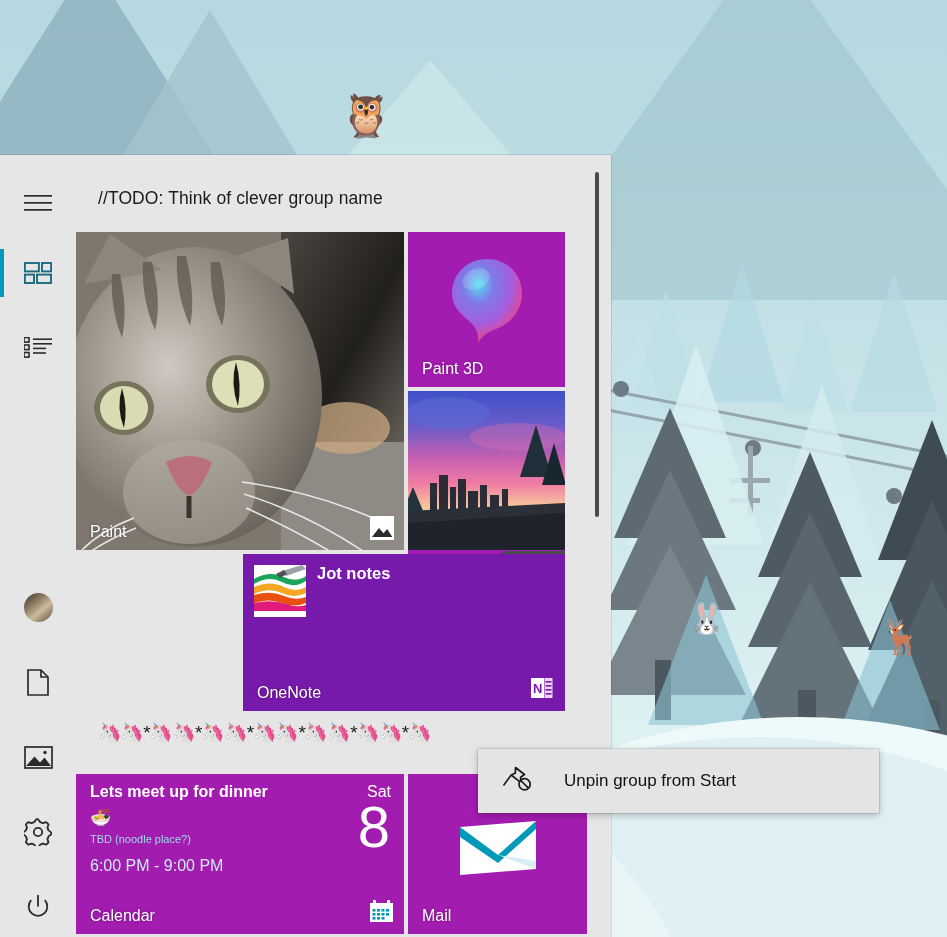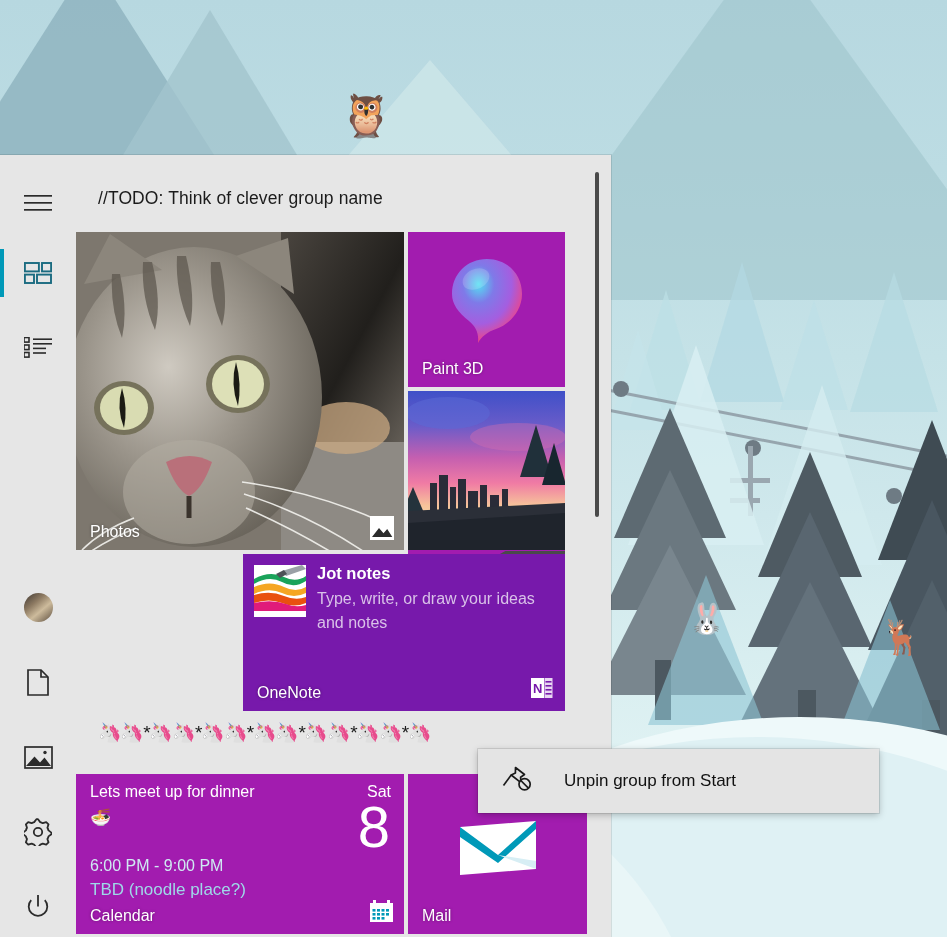--- a/index.html
+++ b/index.html
@@ -255,26 +255,26 @@
     font-size: 19px;
     letter-spacing: -1px;
     white-space: nowrap;
     color: #1b1b1b;
   }
 
   
   #tile-calendar { left: 0; top: 619px; width: 328px; height: 160px; }
   .cal-subject {
     position: absolute; left: 14px; top: 9px;
-    color: #fff; font-size: 16px; white-space: nowrap;
+    color: #fff; font-size: 16px; white-space: nowrap; font-weight: bold;
   }
   .cal-emoji { position: absolute; left: 14px; top: 33px; font-size: 17px; }
   .cal-loc {
     position: absolute; left: 14px; top: 59px;
-    color: #9fd9e8; font-size: 17px; margin-top: 47px;
+    color: #9fd9e8; font-size: 11px;
   }
   .cal-time {
     position: absolute; left: 14px; top: 83px;
     color: #cfeaf2; font-size: 16px;
   }
   .cal-dow {
     position: absolute; right: 13px; top: 9px;
     color: #fff; font-size: 16px;
   }
   .cal-day {
@@ -530,21 +530,21 @@
         <path d="M113 264 v22" stroke="#3a332c" stroke-width="5" fill="none"></path>
 
         <g stroke="#f1f0ec" stroke-width="1.6" fill="none" opacity=".92">
           <path d="M168 262 q70 22 132 66"></path>
           <path d="M170 276 q72 32 128 72"></path>
           <path d="M166 250 q74 10 140 40"></path>
           <path d="M58 286 q-32 12 -52 32"></path>
           <path d="M60 296 q-34 14 -54 30"></path>
         </g>
       </svg>
-      <span class="tile-label">Photos</span>
+      <span class="tile-label">Paint</span>
       <span class="tile-badge">
         <svg width="24" height="24" viewBox="0 0 24 24">
           <rect x="0" y="0" width="24" height="24" fill="#ffffff"></rect>
           <path d="M2 21 l7 -9 l4.5 5.2 l3.7 -4.3 l5.1 8.1 z" fill="#2c2c2c"></path>
         </svg>
       </span>
     </div>
 
     <div class="tile" id="tile-paint">
       <span class="paint-blob">
@@ -612,21 +612,20 @@
           <rect width="52" height="52" fill="#ffffff"></rect>
           <path d="M0 14 q16 -9 30 -2 q12 6 22 -1 l0 5 q-12 8 -24 1 q-13 -7 -28 2 z" fill="#1aa35a"></path>
           <path d="M0 22 q16 -7 30 0 q12 6 22 0 l0 6 q-12 6 -24 0 q-13 -6 -28 1 z" fill="#f5a623"></path>
           <path d="M0 30 q16 -5 30 1 q12 5 22 1 l0 6 q-12 5 -24 0 q-13 -5 -28 0 z" fill="#e9500f"></path>
           <path d="M0 38 q18 -4 32 1 q10 4 20 1 l0 6 l-52 0 z" fill="#e01b7a"></path>
           <path d="M28 6 L48 0 L52 4 L32 11 Z" fill="#9aa0a6"></path>
           <path d="M22 9 L30 5 L33 9 L26 13 Z" fill="#4d5156"></path>
         </svg>
       </span>
       <span class="on-title">Jot notes</span>
-      <span class="on-body">Type, write, or draw your ideas and notes</span>
       <span class="tile-label">OneNote</span>
       <span class="tile-badge">
         <svg width="22" height="22" viewBox="0 0 22 22">
           <rect x="0" y="1" width="13" height="20" fill="#ffffff"></rect>
           <text x="2" y="16" font-family="Liberation Sans, sans-serif" font-size="13" font-weight="bold" fill="#7719ab">N</text>
           <rect x="13.5" y="1" width="8" height="20" fill="#e8d6f2"></rect>
           <g fill="#7719ab">
             <rect x="14.5" y="4" width="6" height="1.6"></rect>
             <rect x="14.5" y="8" width="6" height="1.6"></rect>
             <rect x="14.5" y="12" width="6" height="1.6"></rect>

